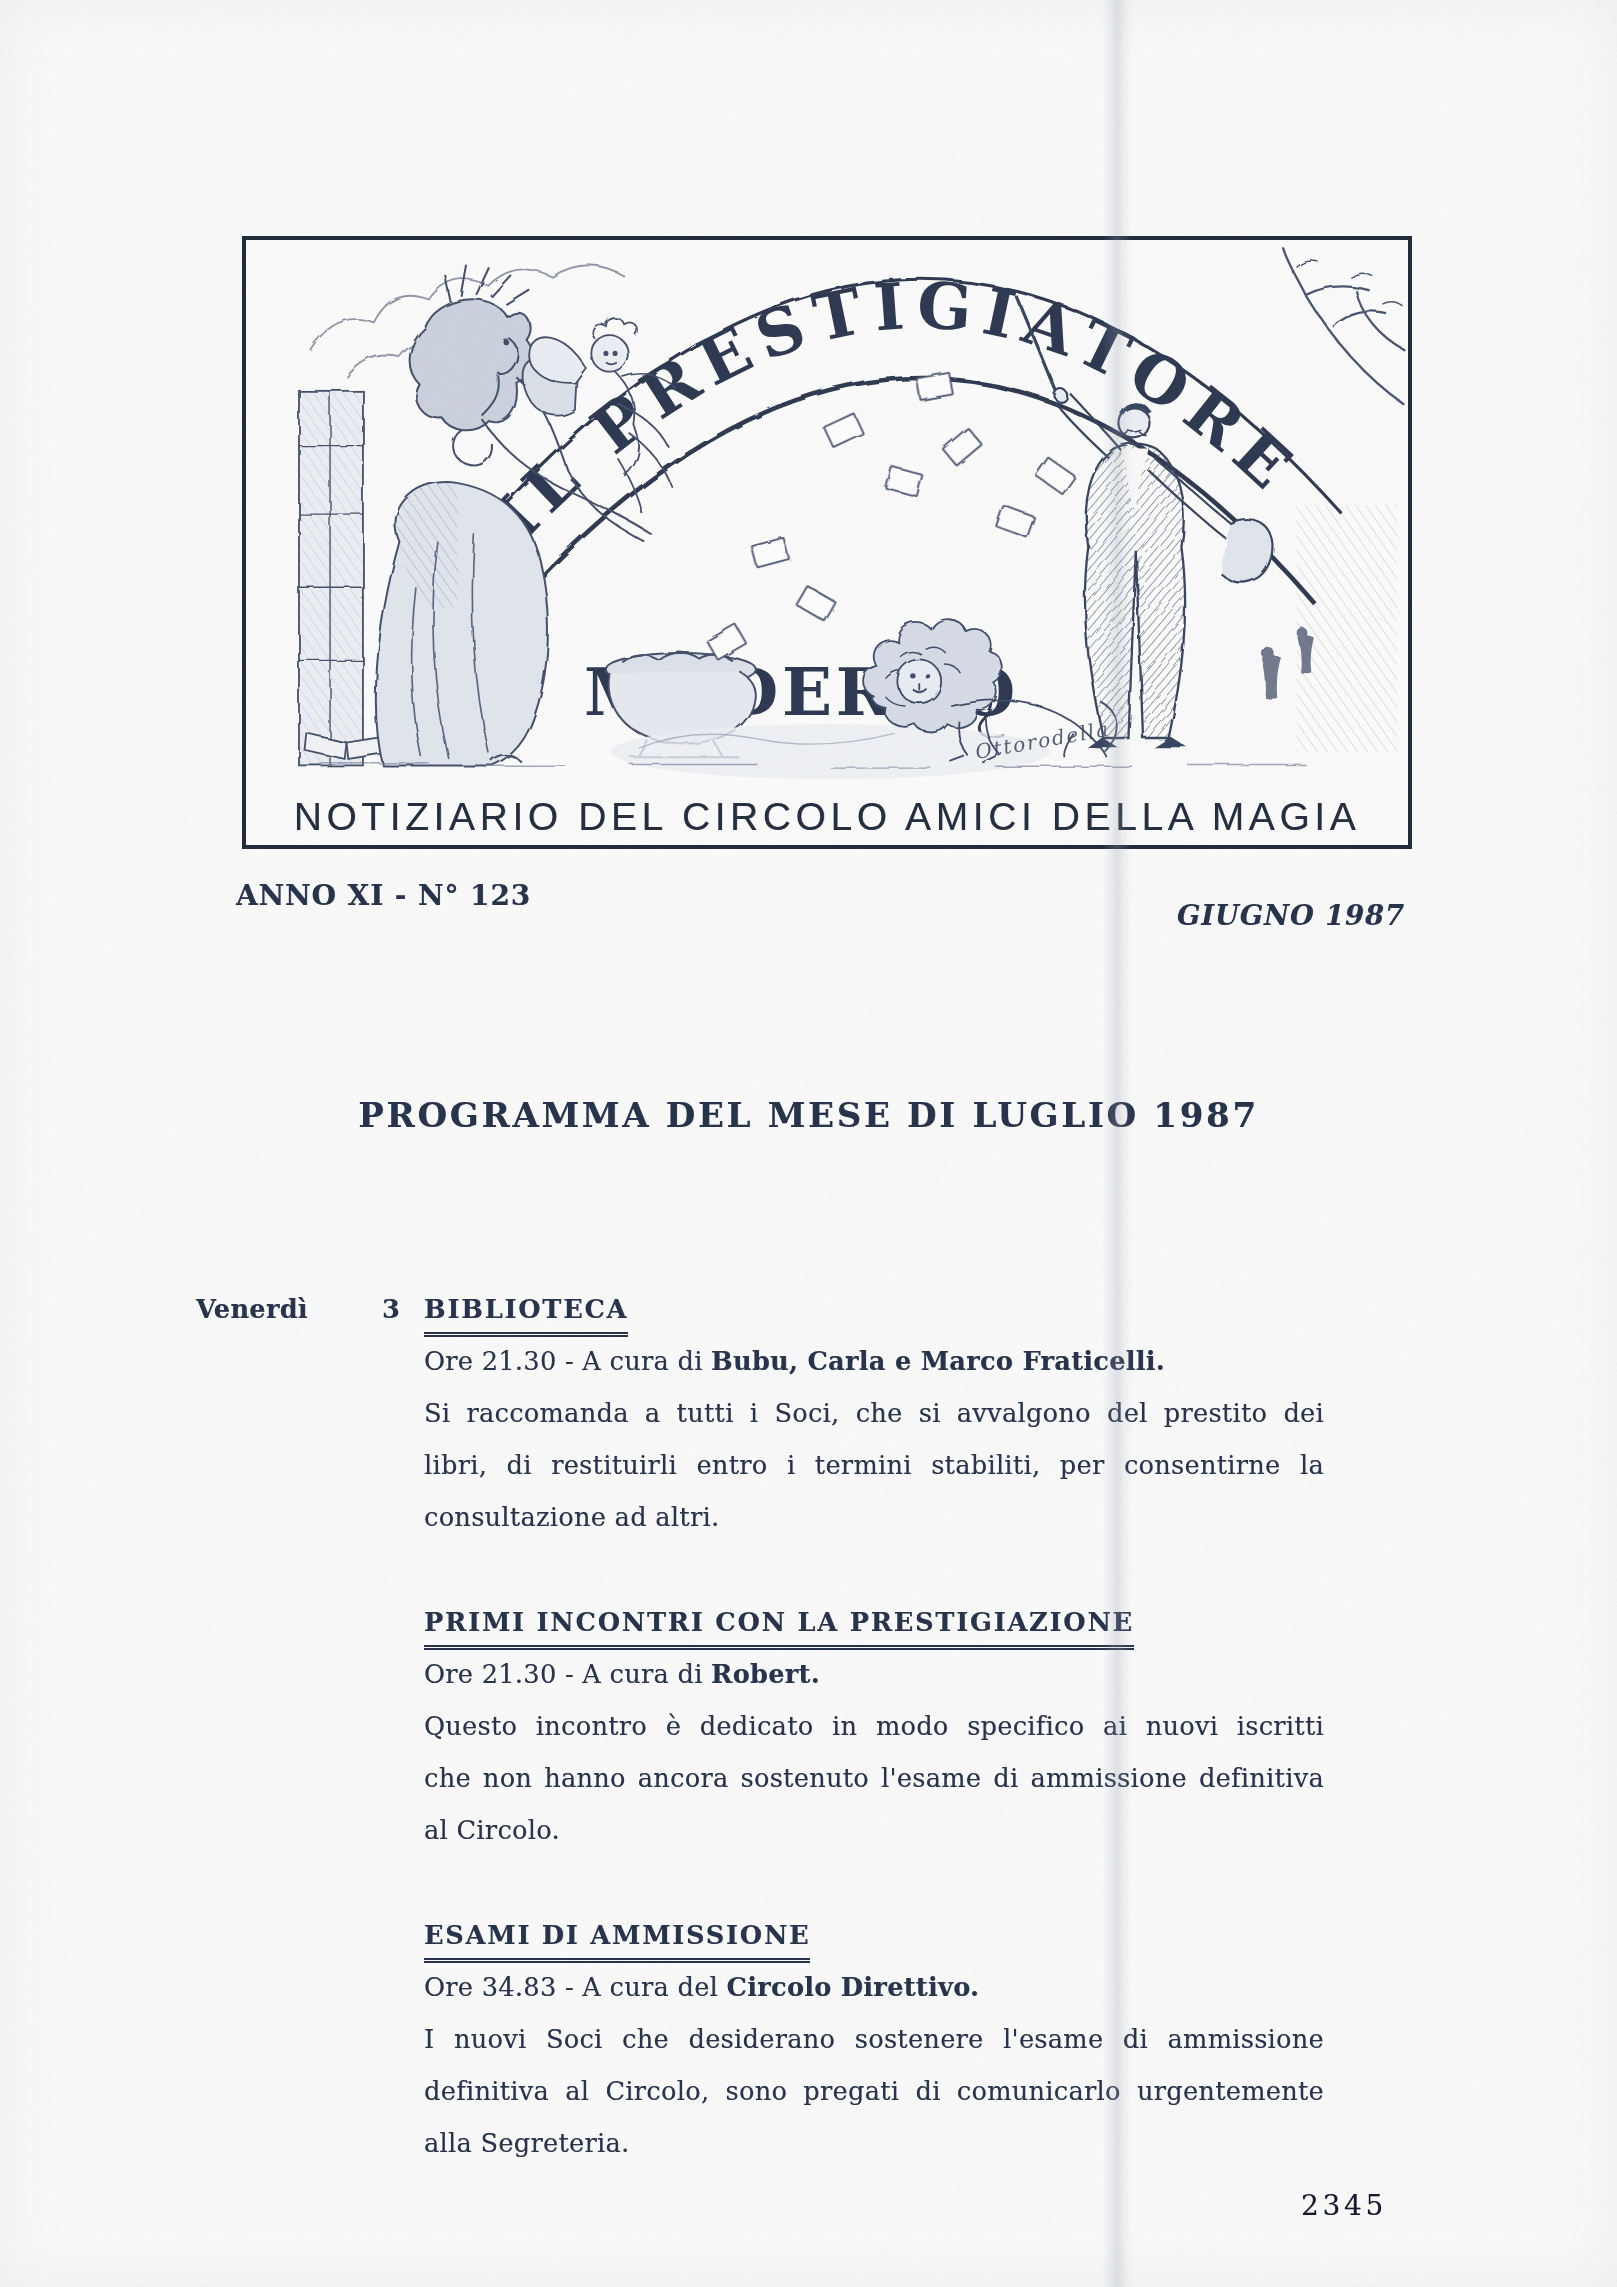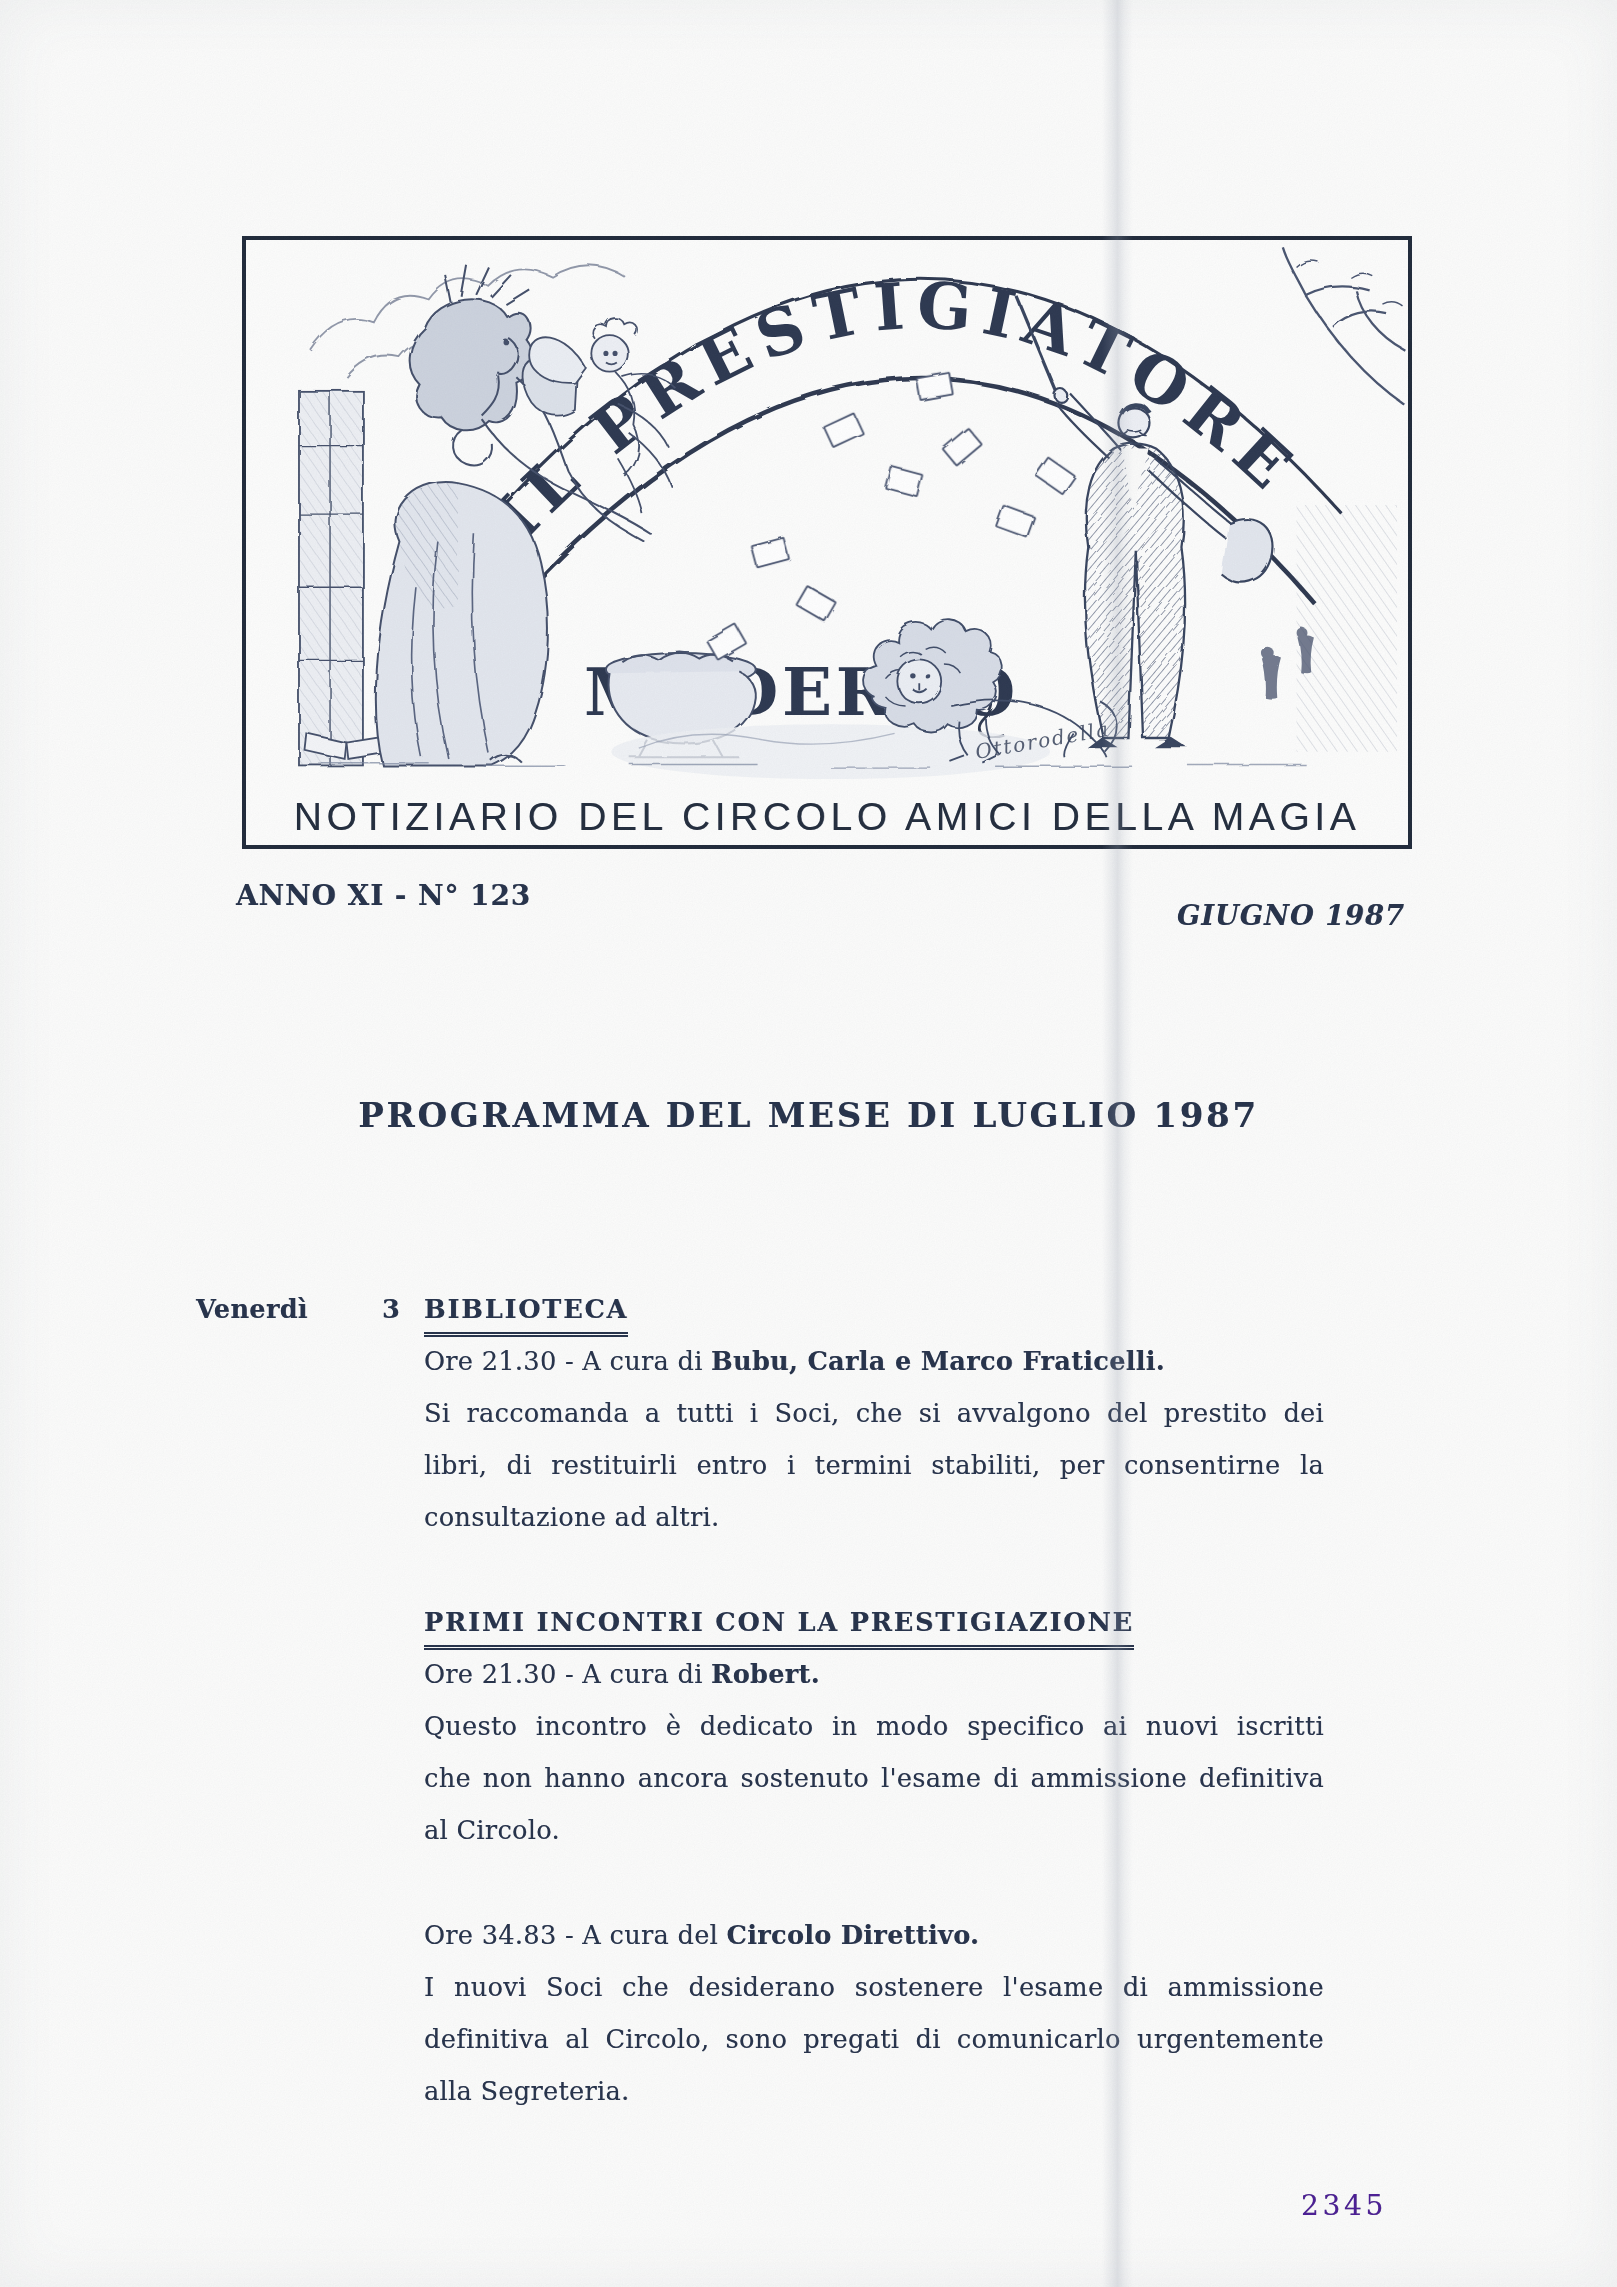--- a/index.html
+++ b/index.html
@@ -38,21 +38,21 @@
   .day{width:186px;font-weight:bold;}
   .daynum{width:42px;font-weight:bold;}
   .hd{font-weight:bold;letter-spacing:1.8px;border-bottom:5.5px double #26324a;padding-bottom:8px;}
   .hrow{margin-left:228px;line-height:52px;}
   .content{margin-left:228px;width:900px;}
   .line{line-height:52px;height:52px;white-space:nowrap;}
   .just{white-space:normal;text-align:justify;text-align-last:justify;text-justify:inter-word;height:52px;overflow:hidden;}
   .ore b{font-weight:bold;}
 
   
-  .pagenum{position:absolute;left:1301px;top:2189px;font-size:28px;letter-spacing:3.7px;color:#4c1d95;}
+  .pagenum{position:absolute;left:1301px;top:2189px;font-size:28px;letter-spacing:3.7px;color:#0f172a;}
 
   
   .fold-streak{
     position:absolute;top:0;left:1102px;width:31px;height:2287px;pointer-events:none;
     background:linear-gradient(90deg,rgba(160,168,182,0) 0%,rgba(160,168,182,.16) 30%,rgba(150,158,174,.26) 50%,rgba(160,168,182,.12) 72%,rgba(160,168,182,0) 100%);
   }
   .noise{position:absolute;inset:0;width:100%;height:100%;pointer-events:none;opacity:.06;}
 </style>
 </head>
 <body>
@@ -223,20 +223,21 @@
       <div class="hrow"><span class="hd">PRIMI INCONTRI CON LA PRESTIGIAZIONE</span></div>
       <div class="content">
         <div class="line ore"><span>Ore 21.30 - A cura di </span><b>Robert.</b></div>
         <div class="line just">Questo incontro è dedicato in modo specifico ai nuovi iscritti</div>
         <div class="line just">che non hanno ancora sostenuto l'esame di ammissione definitiva</div>
         <div class="line">al Circolo.</div>
       </div>
     </div>
 
     <div class="sec txt" style="top:1909px">
+      <div class="hrow"><span class="hd">ESAMI DI AMMISSIONE</span></div>
       <div class="content">
         <div class="line ore"><span>Ore 34.83 - A cura del </span><b>Circolo Direttivo.</b></div>
         <div class="line just">I nuovi Soci che desiderano sostenere l'esame di ammissione</div>
         <div class="line just">definitiva al Circolo, sono pregati di comunicarlo urgentemente</div>
         <div class="line">alla Segreteria.</div>
       </div>
     </div>
 
   </div>
 

